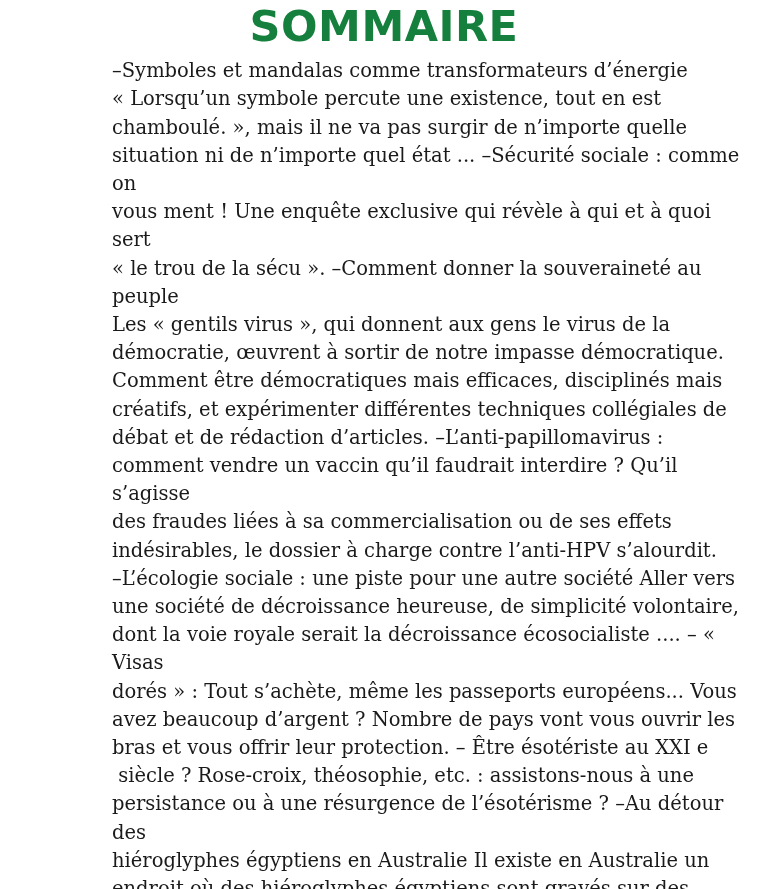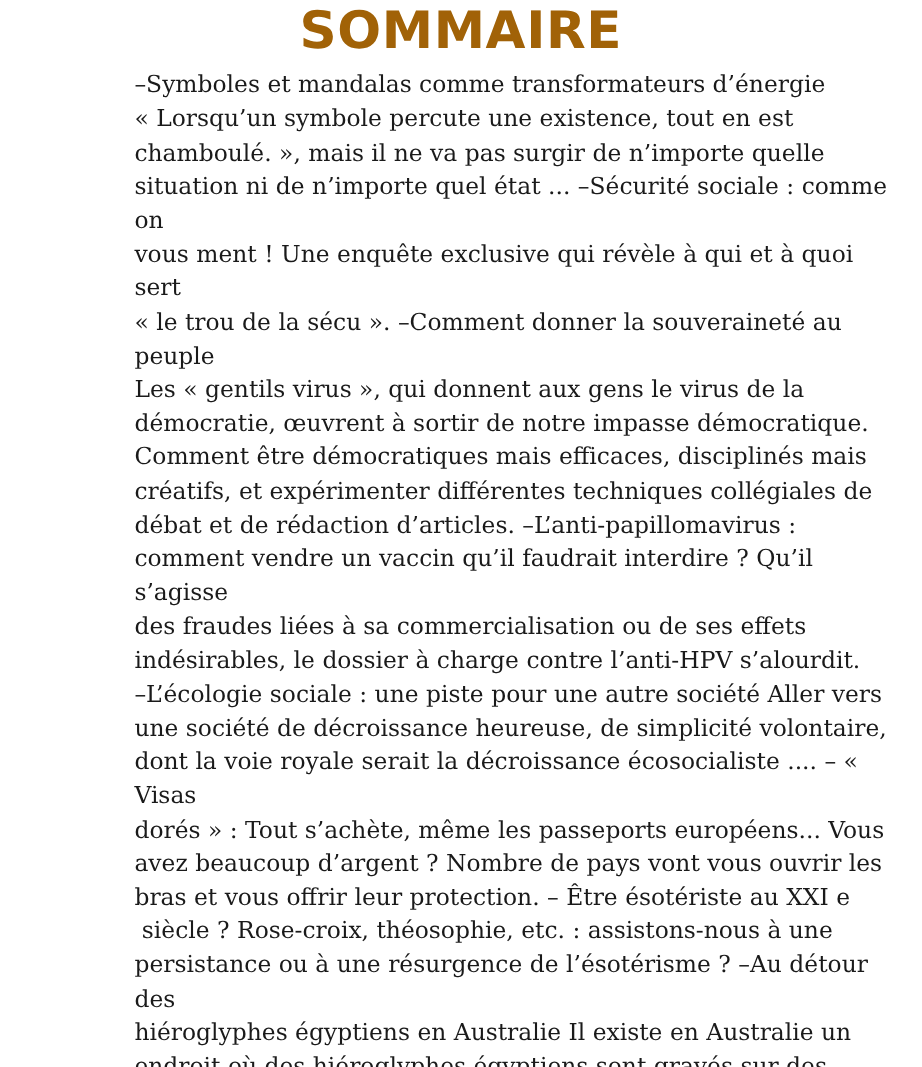--- a/index.html
+++ b/index.html
@@ -21,21 +21,21 @@
     background: #ffffff;
     position: relative;
   }
   .doc-title {
     font-family: "DejaVu Sans", "Liberation Sans", sans-serif;
     font-weight: bold;
     font-size: 43px;
     line-height: 1.05;
     text-align: center;
     letter-spacing: 0.5px;
-    color: #a16207;
+    color: #15803d;
     margin: 0;
     padding: 4px 0 8px 0;
   }
   .body-block {
     padding: 0 24px 0 112px;
     text-indent: 0;
   }
   .body-text {
     font-family: "DejaVu Serif", "Liberation Serif", serif;
     font-size: 19.5px;

